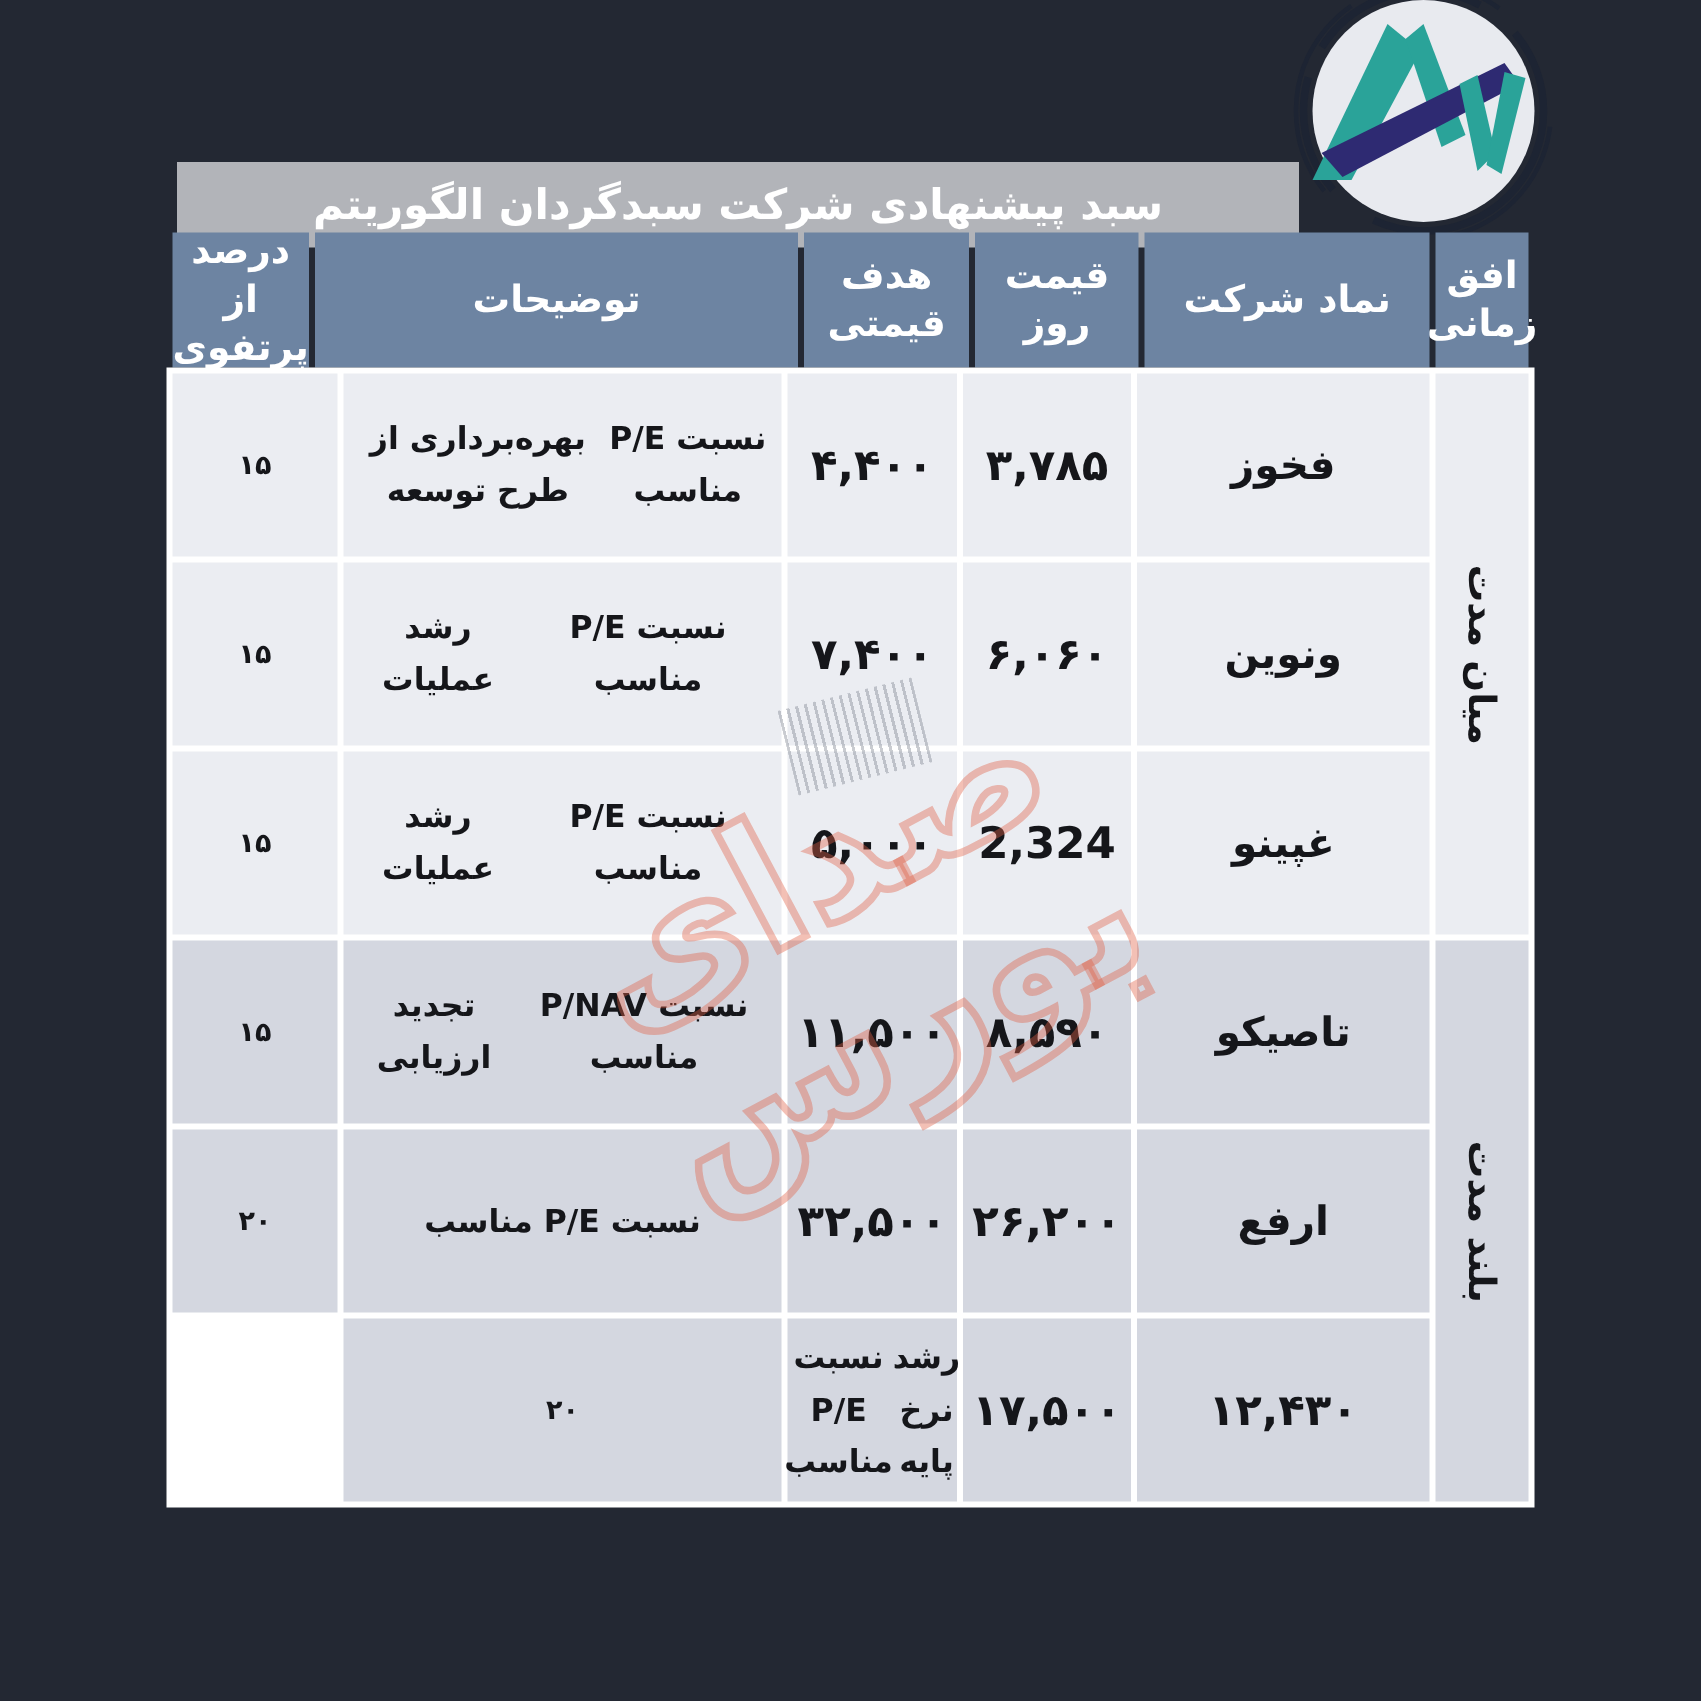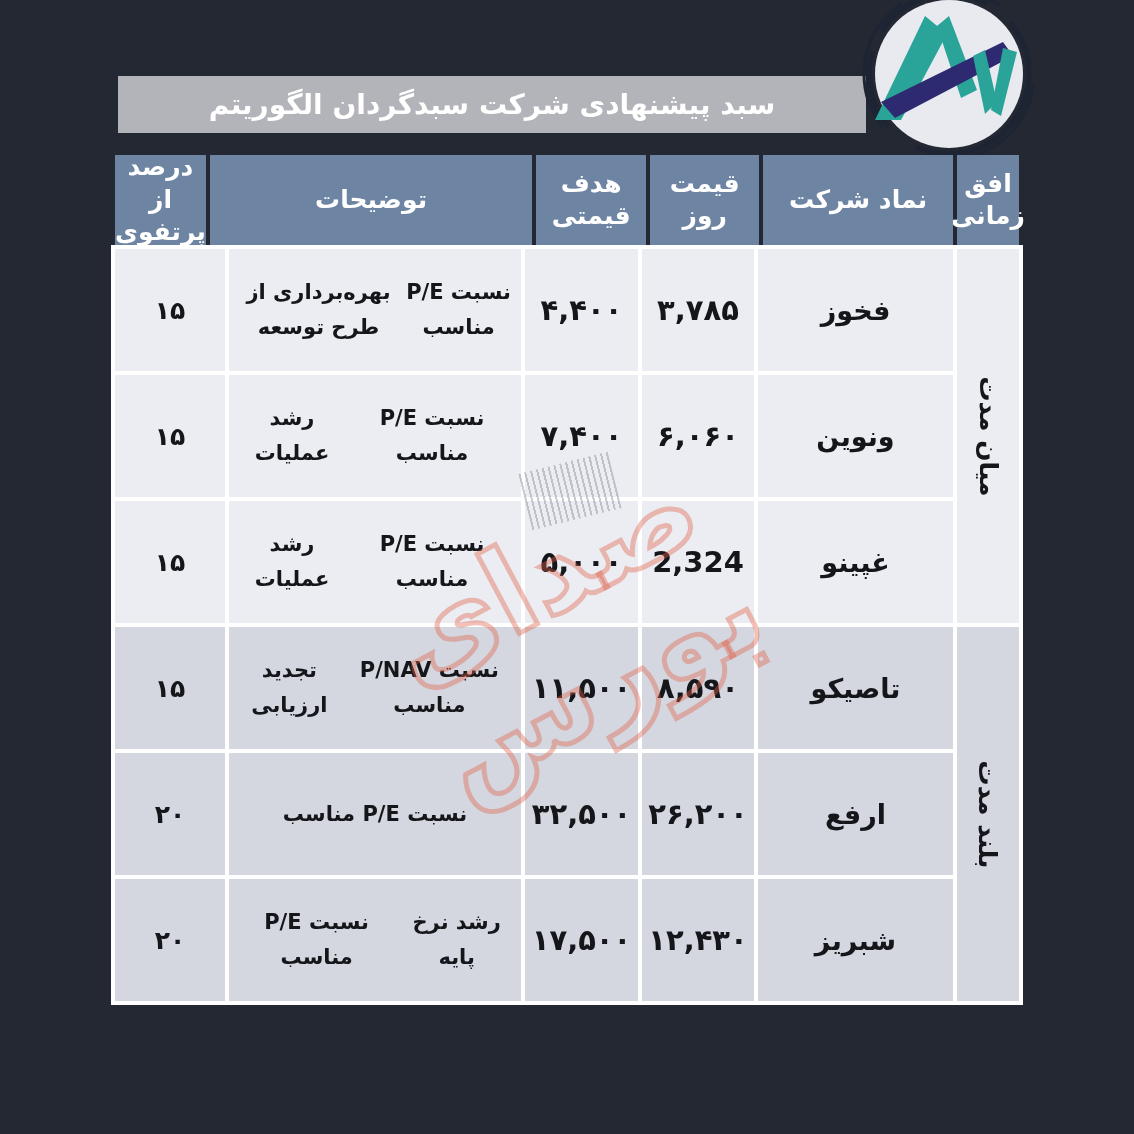--- a/index.html
+++ b/index.html
@@ -7,21 +7,21 @@
     width:1134px;height:1134px;
     background:#232833;
     font-family:"DejaVu Sans", sans-serif;
     overflow:hidden;
     position:relative;
   }
   .stage{position:absolute;inset:0;width:1134px;height:1134px;}
 
   
   .title-bar{
-    position:absolute;left:118px;top:76px;width:748px;height:57px;
+    position:absolute;left:118px;top:108px;width:748px;height:57px;
     background:#b2b4b9;
     display:flex;align-items:center;justify-content:center;
     color:#ffffff;font-size:28px;font-weight:bold;
   }
 
   
   .logo{position:absolute;left:846px;top:-8px;width:210px;height:190px;}
 
   
   .thead{
@@ -57,21 +57,21 @@
   .g1{background:#ebedf2}
   .g2{background:#d4d7e0}
   .td.horizon{grid-row:span 3;}
   .td.horizon span{
     transform:rotate(90deg);white-space:nowrap;font-size:25px;letter-spacing:1px;
   }
   .td.symbol{font-size:27px}
   .td.num{font-size:29px}
   .td.desc{flex-direction:row;font-size:21px;line-height:1.65;padding:0 6px}
   .td.desc .line:empty{display:none}
-  .td.pct{font-size:25px}
+  .td.pct{font-size:18px}
 
   
   .wm{position:absolute;pointer-events:none;}
   .wm-arc{left:330px;top:400px;width:480px;height:420px;}
   .wm-logo{
     left:420px;top:478px;width:300px;height:300px;
     display:flex;flex-direction:column;align-items:center;justify-content:center;
     transform:rotate(-28deg);
     color:transparent;
     -webkit-text-stroke:5px rgba(225,95,70,0.42);
@@ -178,21 +178,20 @@
 
     <div class="td symbol g2">ارفع</div>
     <div class="td num g2">۲۶,۲۰۰</div>
     <div class="td num g2">۳۲,۵۰۰</div>
     <div class="td desc g2">
       <span class="line">نسبت P/E مناسب</span>
 
     </div>
     <div class="td pct g2">۲۰</div>
 
-    <div class="td symbol g2">شبریز</div>
     <div class="td num g2">۱۲,۴۳۰</div>
     <div class="td num g2">۱۷,۵۰۰</div>
     <div class="td desc g2">
       <span class="line">رشد نرخ پایه</span>
       <span class="line">نسبت P/E مناسب</span>
     </div>
     <div class="td pct g2">۲۰</div>
   </div>
 
   <div class="wm wm-barcode"></div>

